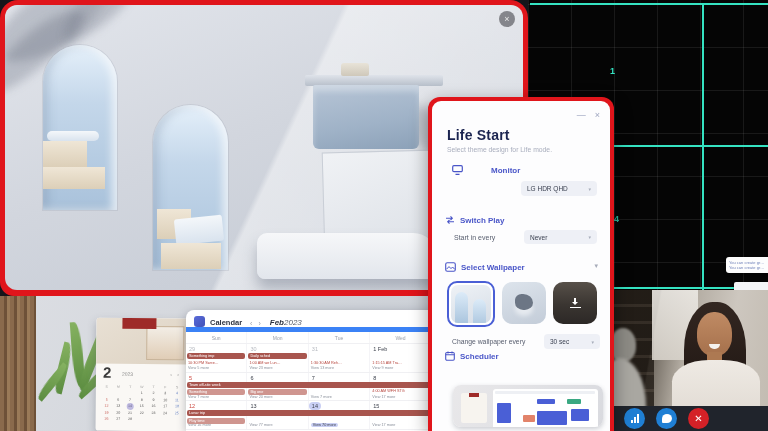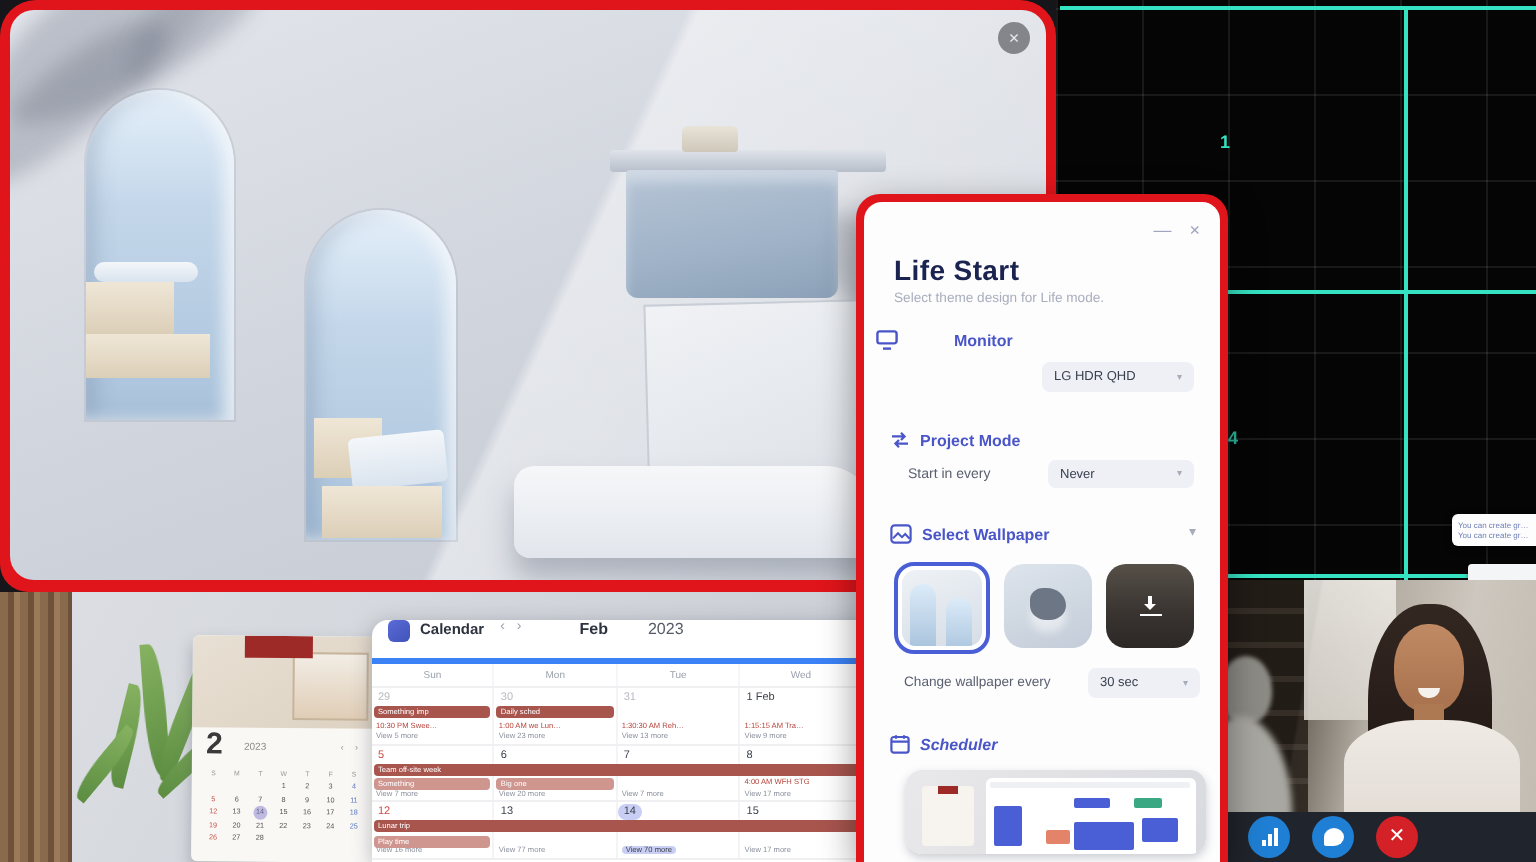--- a/index.html
+++ b/index.html
@@ -52,26 +52,26 @@
   .dc-grid { position:absolute; left:5px; top:66px; width:82px; }
   .dc-row { display:flex; }
   .dc-cell { flex:1; text-align:center; font-size:3.6px; line-height:6.4px; color:#555; position:relative; }
   .dc-cell.h { color:#999; font-size:3.4px; }
   .dc-cell.sun { color:#c4544c; }
   .dc-cell.sat { color:#5a79c0; }
   .dc-cell.hl::after { content:""; position:absolute; left:50%; top:50%; width:7px; height:7px; margin:-3.5px 0 0 -3.5px; border-radius:50%; background:rgba(120,110,200,.45); }
 
   
   .calapp { position:absolute; left:186px; top:310px; width:430px; height:121px; background:#fff; border-radius:8px 8px 0 0; box-shadow:0 2px 10px rgba(60,65,80,.35); z-index:2; overflow:hidden; }
-  .cal-head { display:flex; align-items:flex-start; height:22px; padding:0 8px; border-bottom:3px solid #3b82f6; }
+  .cal-head { display:flex; align-items:flex-end; height:22px; padding:0 8px; border-bottom:5px solid #3b82f6; }
   .cal-logo { width:11px; height:11px; border-radius:3px; background:linear-gradient(140deg,#5a6bd8,#4152b8); margin-right:5px; }
   .cal-title { font-size:7.5px; font-weight:bold; color:#2e3340; margin-right:8px; }
   .cal-nav { font-size:7px; color:#9aa0ab; margin-right:7px; letter-spacing:2px; }
   .cal-month { font-size:8px; font-weight:bold; color:#2e3340; }
-  .cal-month span { font-weight:normal; color:#555b66; margin-left:20px; }
+  .cal-month span { font-weight:normal; color:#555b66; margin-left:0;font-style:italic; }
   .cal-right { margin-left:auto; display:flex; align-items:center; gap:5px; }
   .cal-btn { font-size:5.5px; color:#555b66; border:1px solid #dcdfe5; border-radius:8px; padding:2px 7px; background:#fff; white-space:nowrap; }
   .cal-settings { font-size:5.5px; color:#8a909b; white-space:nowrap; }
   .cal-dow { display:flex; height:12px; border-bottom:1px solid #f0f0f3; }
   .cal-dow div { flex:1; font-size:5px; color:#9aa0ab; text-align:center; line-height:12px; border-right:1px solid #f6f6f8; }
   .cal-week { position:relative; height:28.6px; border-bottom:1px solid #f0f0f3; }
   .cal-cellbg { position:absolute; top:0; bottom:0; border-right:1px solid #f4f4f7; }
   .cal-date { position:absolute; top:1px; font-size:5.5px; padding:1px 3px; border-radius:5px; }
   .cal-date.prev { color:#b6b9c0; } .cal-date.day { color:#3a3f4a; }
   .cal-date.sun { color:#cc4a42; } .cal-date.sat { color:#4a6bd0; }
@@ -368,38 +368,38 @@
 
   <div class="panel">
     <div class="panel-in">
       <div class="win-ctl">
         <span>—</span>
         <span>×</span>
       </div>
       <div class="p-title">Life Start</div>
       <div class="p-sub">Select theme design for Life mode.</div>
 
-      <div class="sec-label" style="left:6px; top:64px;gap:28px;">
+      <div class="sec-label" style="left:20px; top:64px;gap:28px;">
         <svg width="11" height="10" viewBox="0 0 11 10">
             <rect x="0.7" y="0.7" width="9.6" height="6" rx="1.2" fill="none" stroke="#4a56c8" stroke-width="1.2"></rect>
             <path d="M3.5 9.3 h4" stroke="#4a56c8" stroke-width="1.2"></path>
           </svg>
         <span>Monitor</span>
       </div>
       <div class="pill" style="left:89px; top:80px; width:76px; height:15px;">
         <span>LG HDR QHD</span>
           <span class="car">▾</span>
       </div>
 
       <div class="sec-label" style="left:13px; top:114px;">
         <svg width="10" height="10" viewBox="0 0 10 10">
             <path d="M1 3.2 h6 M5.5 1.4 L7.3 3.2 L5.5 5" fill="none" stroke="#4a56c8" stroke-width="1.1"></path>
             <path d="M9 6.8 h-6 M4.5 5 L2.7 6.8 L4.5 8.6" fill="none" stroke="#4a56c8" stroke-width="1.1"></path>
           </svg>
-        <span>Project Mode</span>
+        <span>Switch Play</span>
       </div>
       <div class="row-label" style="left:22px; top:133px;">Start in every</div>
       <div class="pill" style="left:92px; top:129px; width:73px; height:14px;">
         <span>Never</span>
           <span class="car">▾</span>
       </div>
 
       <div class="sec-label" style="left:13px; top:161px;">
         <svg width="11" height="10" viewBox="0 0 11 10">
             <rect x="0.7" y="0.7" width="9.6" height="8.6" rx="1.6" fill="none" stroke="#4a56c8" stroke-width="1.1"></rect>
@@ -425,21 +425,21 @@
             <div class="dl-icon"></div>
           </div>
       </div>
 
       <div class="row-label" style="left:20px; top:237px; font-size:6.8px;">Change wallpaper every</div>
       <div class="pill" style="left:112px; top:233px; width:56px; height:15px;">
         <span>30 sec</span>
           <span class="car">▾</span>
       </div>
 
-      <div class="sec-label" style="left:13px; top:266px;font-style:italic;">
+      <div class="sec-label" style="left:13px; top:250px;">
         <svg width="10" height="10" viewBox="0 0 10 10">
             <rect x="0.7" y="1.5" width="8.6" height="7.8" rx="1.2" fill="none" stroke="#4a56c8" stroke-width="1.1"></rect>
             <path d="M0.7 3.8 h8.6 M3 0.6 v1.8 M7 0.6 v1.8" stroke="#4a56c8" stroke-width="1.1"></path>
           </svg>
         <span>Scheduler</span>
       </div>
 
       <div class="sched-prev">
         <div class="sp-card"></div>
         <div class="sp-cal">

